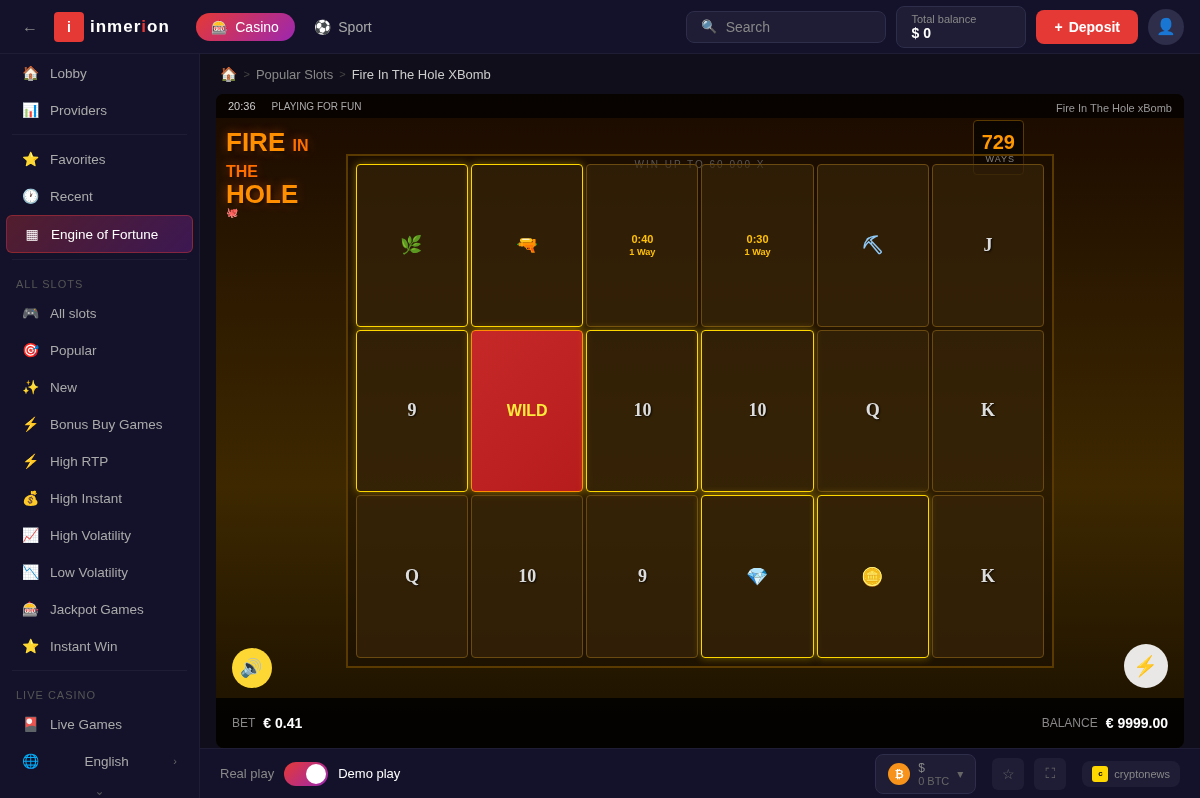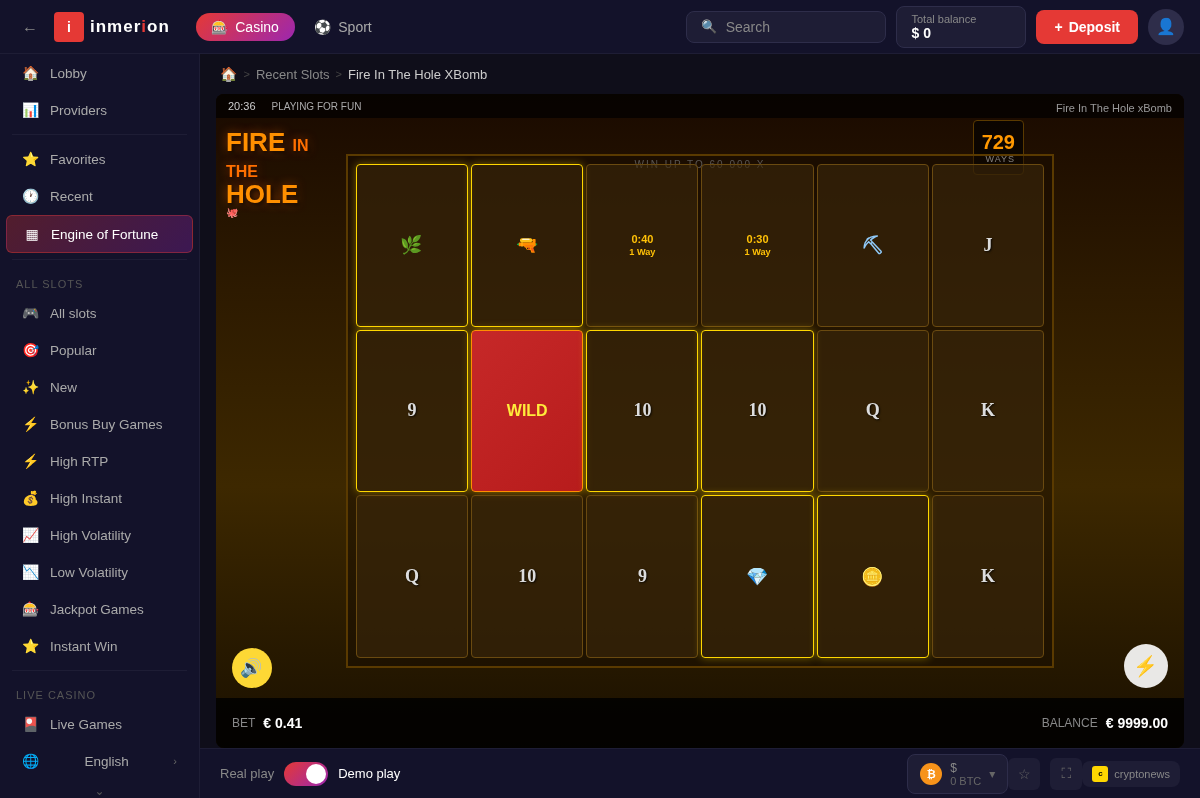--- a/index.html
+++ b/index.html
@@ -353,20 +353,21 @@
     }
 
     
     .game-bottom-controls {
       height: 50px;
       background: #13122a;
       border-top: 1px solid #1e1d35;
       display: flex;
       align-items: center;
       padding: 0 20px;
+      gap: 16px;
       flex-shrink: 0;
     }
     .play-mode-group {
       display: flex; align-items: center; gap: 10px;
     }
     .play-mode-label { font-size: 13px; color: #888; }
     .toggle-switch {
       width: 44px; height: 24px;
       background: linear-gradient(135deg, #e53935, #9c27b0);
       border-radius: 12px;
@@ -548,21 +549,21 @@
       <span>⌄</span>
     </div>
 
   </div>
 
   <div class="content-area">
 
     <div class="breadcrumb">
       <span class="breadcrumb-home">🏠</span>
       <span class="breadcrumb-sep">&gt;</span>
-      <span class="breadcrumb-link">Recent Slots</span>
+      <span class="breadcrumb-link">Popular Slots</span>
       <span class="breadcrumb-sep">&gt;</span>
       <span class="breadcrumb-current">Fire In The Hole XBomb</span>
     </div>
 
     <div class="game-container">
       <div class="game-frame">
         <div class="game-screenshot">
 
           <div class="game-top-bar">
             <div class="game-time-play">

